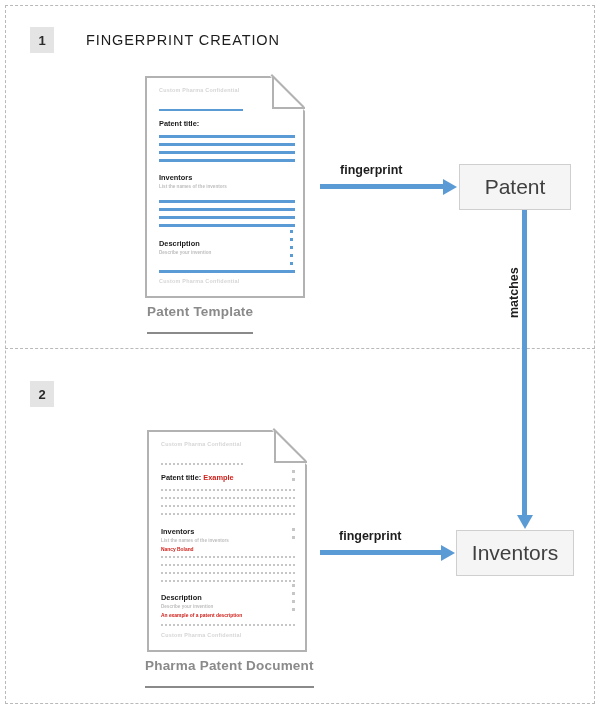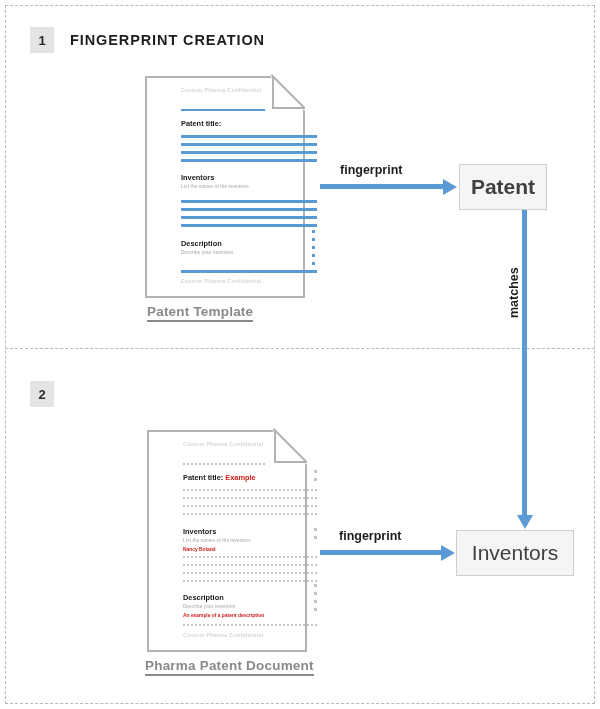--- a/index.html
+++ b/index.html
@@ -20,21 +20,21 @@
   }
 
   
   .sec-head{position:absolute;display:flex;align-items:center;}
   .sec-num{
     width:24px;height:26px;background:#e4e4e4;color:#2b2b2b;
     font-size:13px;font-weight:bold;display:flex;align-items:center;
     justify-content:center;
   }
   .sec-title{
-    margin-left:16px;font-size:14.5px;font-weight:bold;letter-spacing:.9px;
+    margin-left:32px;font-size:14.5px;font-weight:normal;letter-spacing:.9px;
     color:#1d1d1d;white-space:nowrap;
   }
   #head1{left:30px;top:27px;}
   #head2{left:30px;top:381px;}
 
   
   .doc{position:absolute;}
   .doc-body{
     position:relative;width:160px;height:222px;background:#ffffff;
     border:2px solid #b2b2b2;box-sizing:border-box;
@@ -46,21 +46,21 @@
   }
   .doc-fold:after{
     content:"";position:absolute;left:-2px;top:-2px;width:46px;height:2px;
     background:#b2b2b2;transform-origin:0 0;transform:rotate(45deg);
   }
   .doc-fold-mask{
     position:absolute;right:-2px;top:-2px;width:0;height:0;
     border-top:35px solid #ffffff;border-left:35px solid transparent;
   }
 
-  .doc-inner{position:absolute;left:0;top:0;width:100%;height:100%;margin-left:22px;}
+  .doc-inner{position:absolute;left:0;top:0;width:100%;height:100%;}
 
   .conf{
     position:absolute;left:12px;font-size:5.4px;font-weight:bold;
     color:#d5d5d5;letter-spacing:.25px;white-space:nowrap;
   }
   .head-line{
     position:absolute;height:2px;background:#5b9bd5;
   }
   .dotline{
     position:absolute;height:2px;
@@ -78,31 +78,31 @@
     position:absolute;left:12px;font-size:4.9px;font-weight:bold;color:#d0201a;
     white-space:nowrap;
   }
   .title-red{color:#d0201a;}
   .bluebar{position:absolute;height:2.6px;background:#5b9bd5;}
   .dotcol{position:absolute;width:3px;height:3px;background:#5b9bd5;}
   .dotcol-g{position:absolute;width:3px;height:3px;background:#c6c6c6;}
 
   .doc-label{
     position:absolute;font-size:13.5px;font-weight:bold;color:#8a8a8a;
-    border-bottom:2px solid #8a8a8a;padding-bottom:1px;white-space:nowrap;
+    border-bottom:2px solid #8a8a8a;padding-bottom:13px;white-space:nowrap;
     letter-spacing:.2px;
   }
 
   
   .node{
     position:absolute;background:#f5f5f5;border:1px solid #cfcfcf;
     display:flex;align-items:center;justify-content:center;
     font-size:21px;color:#404040;box-sizing:border-box;
   }
-  #node-patent{left:459px;top:164px;width:88px;height:46px;font-weight:bold;}
+  #node-patent{left:459px;top:164px;width:112px;height:46px;}
   #node-document{left:456px;top:530px;width:118px;height:46px;}
 
   
   .h-arrow{position:absolute;height:5px;background:#5b9bd5;}
   .h-arrow:after{
     content:"";position:absolute;right:-13px;top:-5.5px;
     border-left:14px solid #5b9bd5;
     border-top:8px solid transparent;border-bottom:8px solid transparent;
   }
   .v-arrow{position:absolute;width:5px;background:#5b9bd5;}

